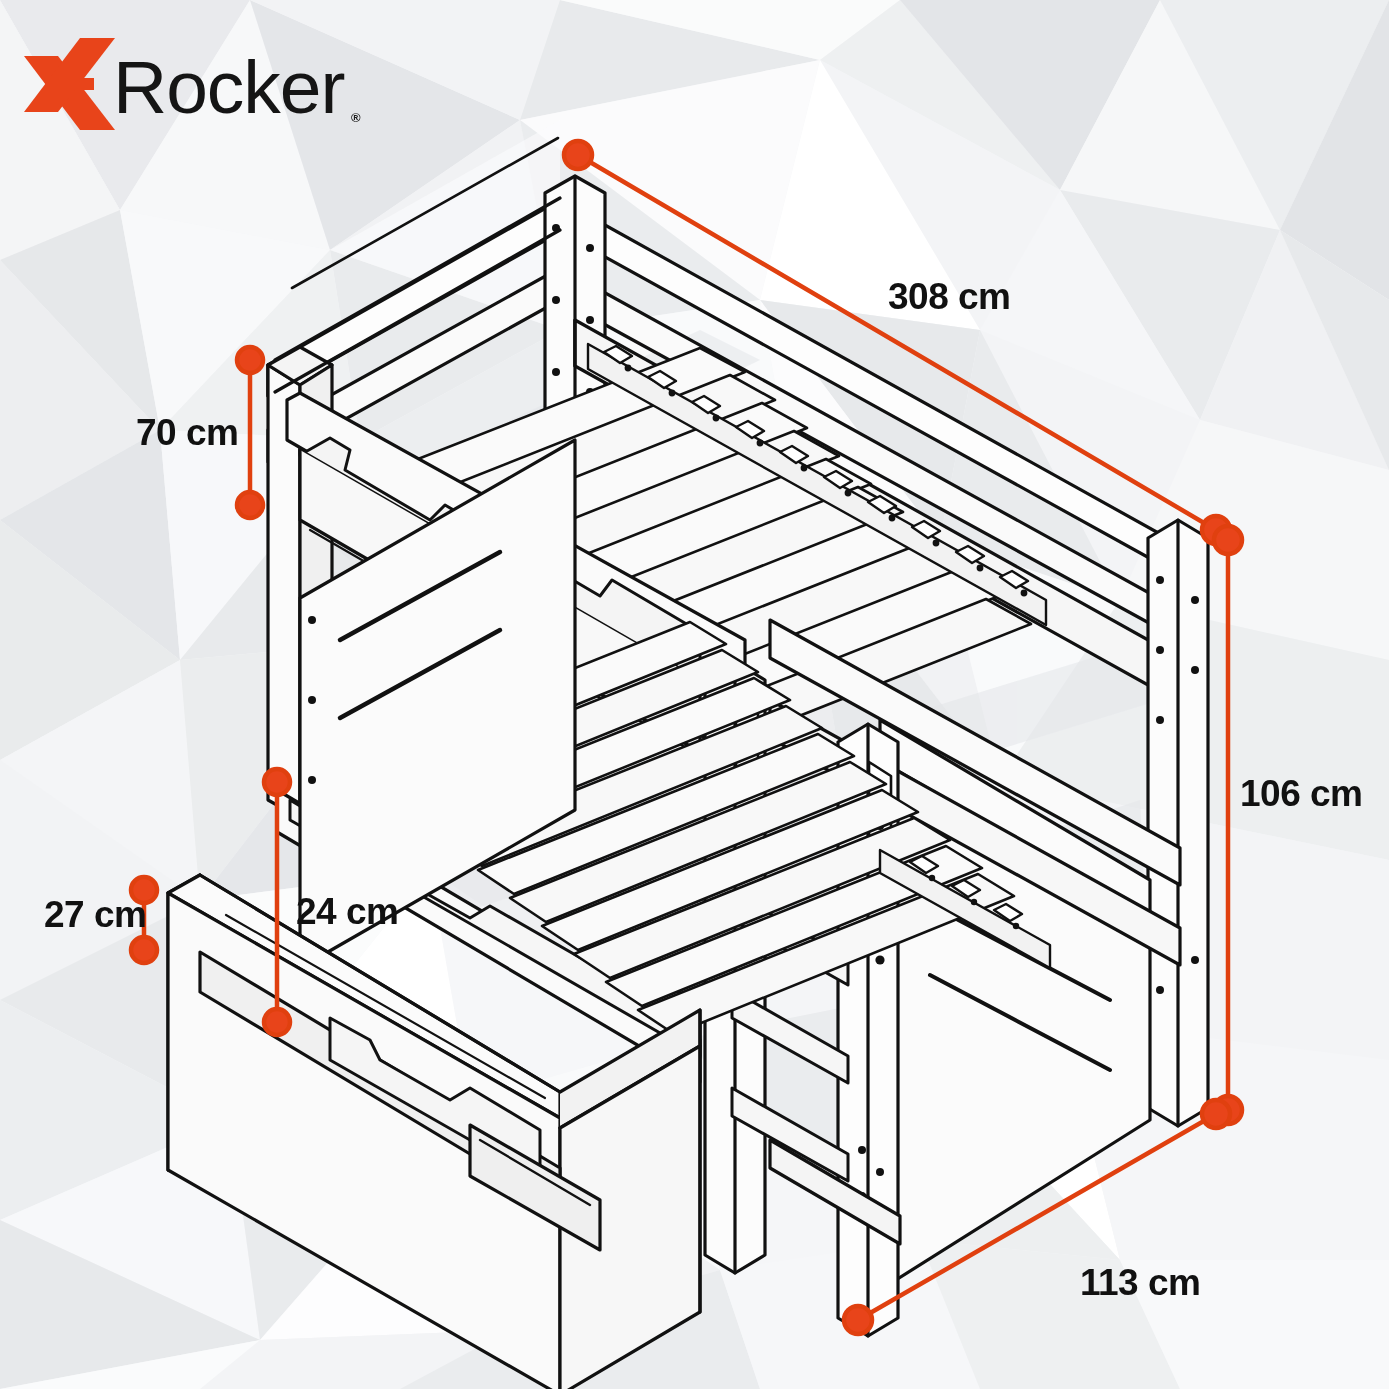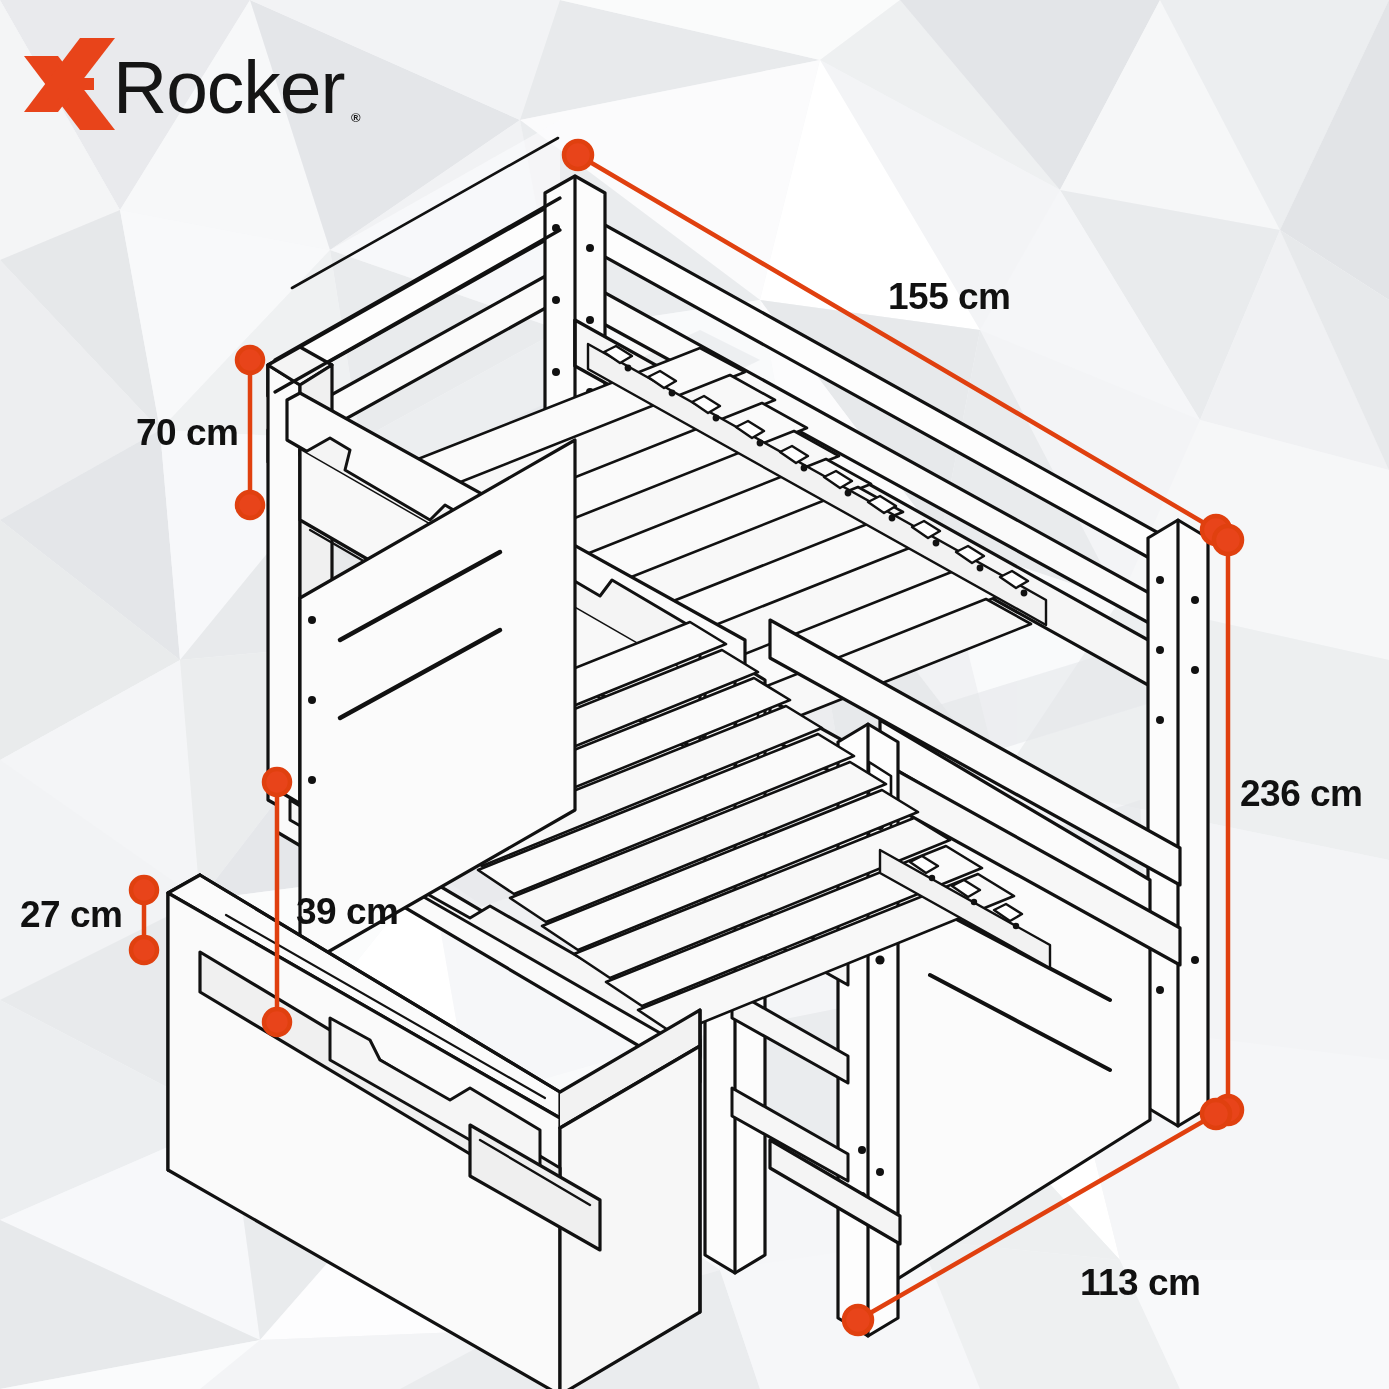--- a/index.html
+++ b/index.html
@@ -355,25 +355,25 @@
       </g>
 
       <g>
         <line x1="858" y1="1320" x2="1216" y2="1114"></line>
         <circle cx="858" cy="1320" r="14"></circle>
         <circle cx="1216" cy="1114" r="14"></circle>
       </g>
     </g>
   </svg>
 
-  <div class="dim-label" style="left:888px;top:278px;">155 cm</div>
+  <div class="dim-label" style="left:888px;top:278px;">308 cm</div>
 
   <div class="dim-label" style="left:136px;top:414px;">70 cm</div>
 
-  <div class="dim-label" style="left:1240px;top:775px;">236 cm</div>
-
-  <div class="dim-label" style="left:20px;top:896px;text-align:center;">27 cm</div>
-
-  <div class="dim-label" style="left:296px;top:893px;">39 cm</div>
+  <div class="dim-label" style="left:1240px;top:775px;">106 cm</div>
+
+  <div class="dim-label" style="left:44px;top:896px;text-align:center;">27 cm</div>
+
+  <div class="dim-label" style="left:296px;top:893px;">24 cm</div>
 
   <div class="dim-label" style="left:1080px;top:1226px;margin-top:38px;">113 cm</div>
 
 </div>
 
 </body></html>

